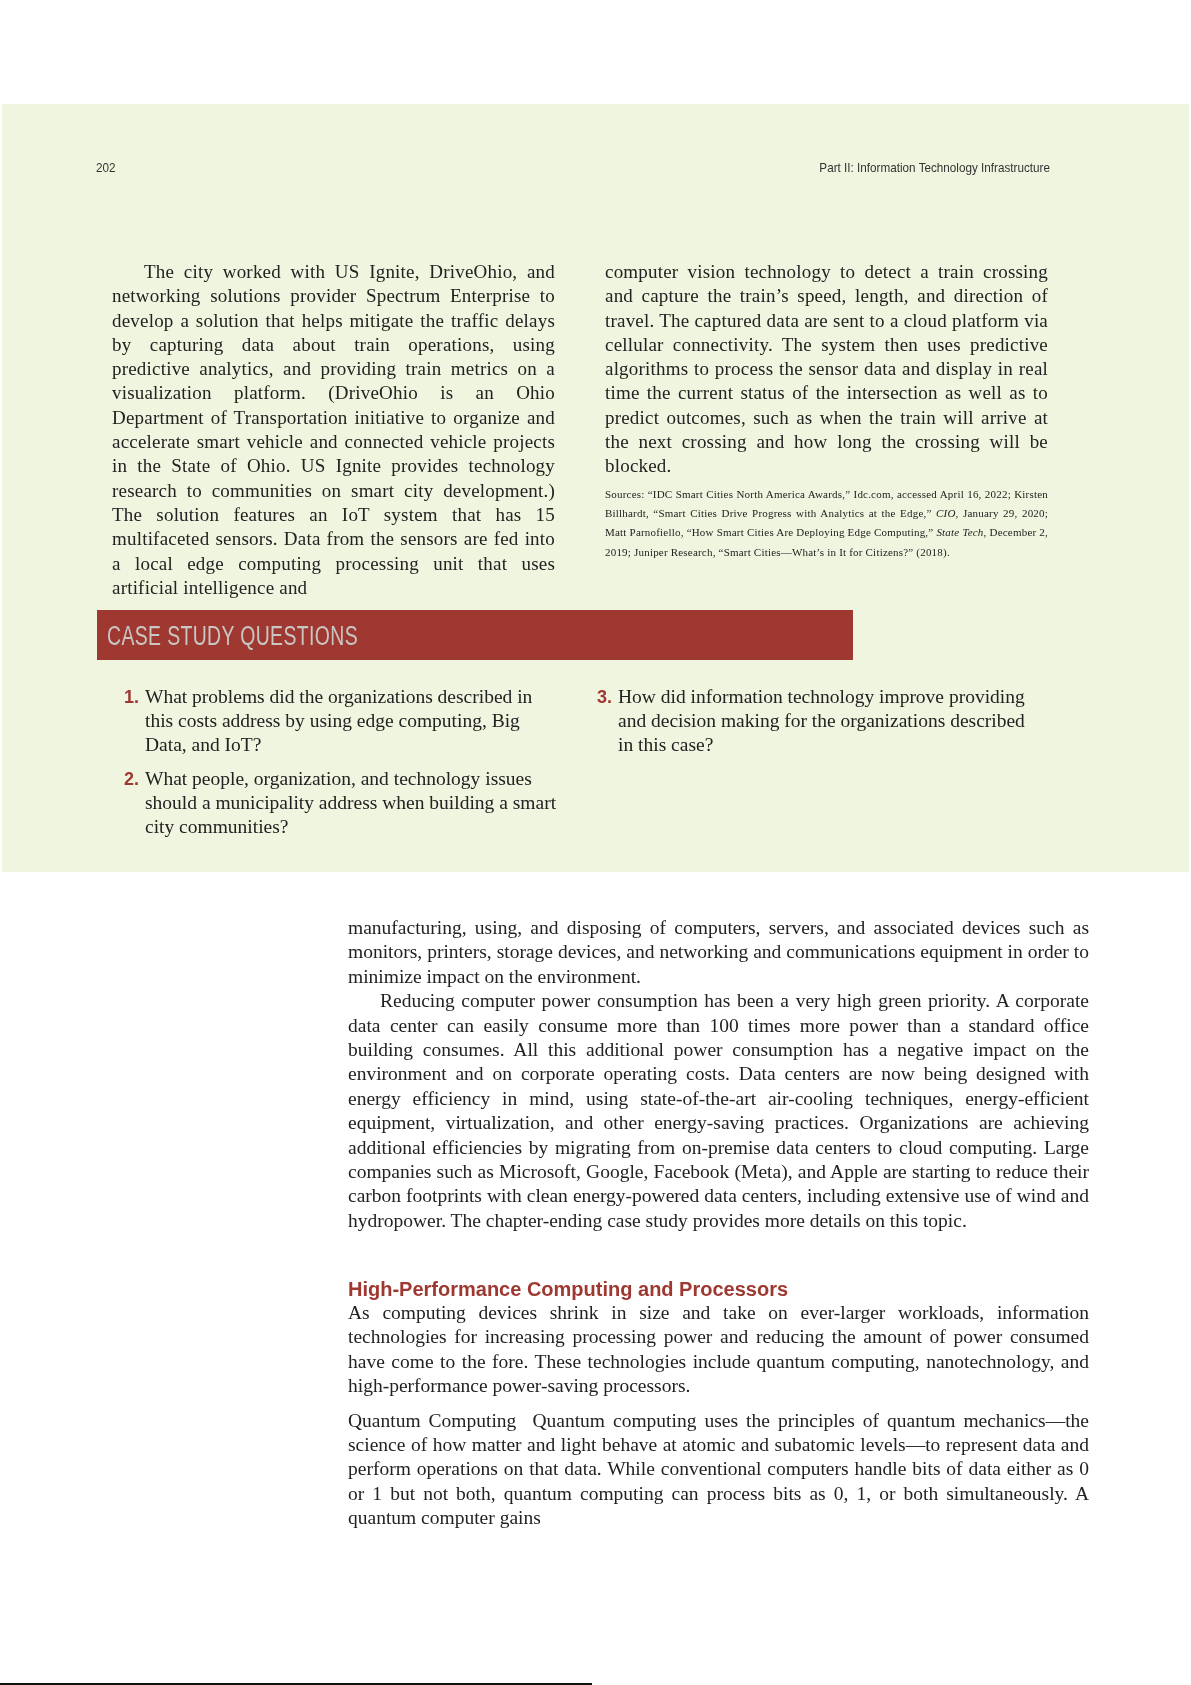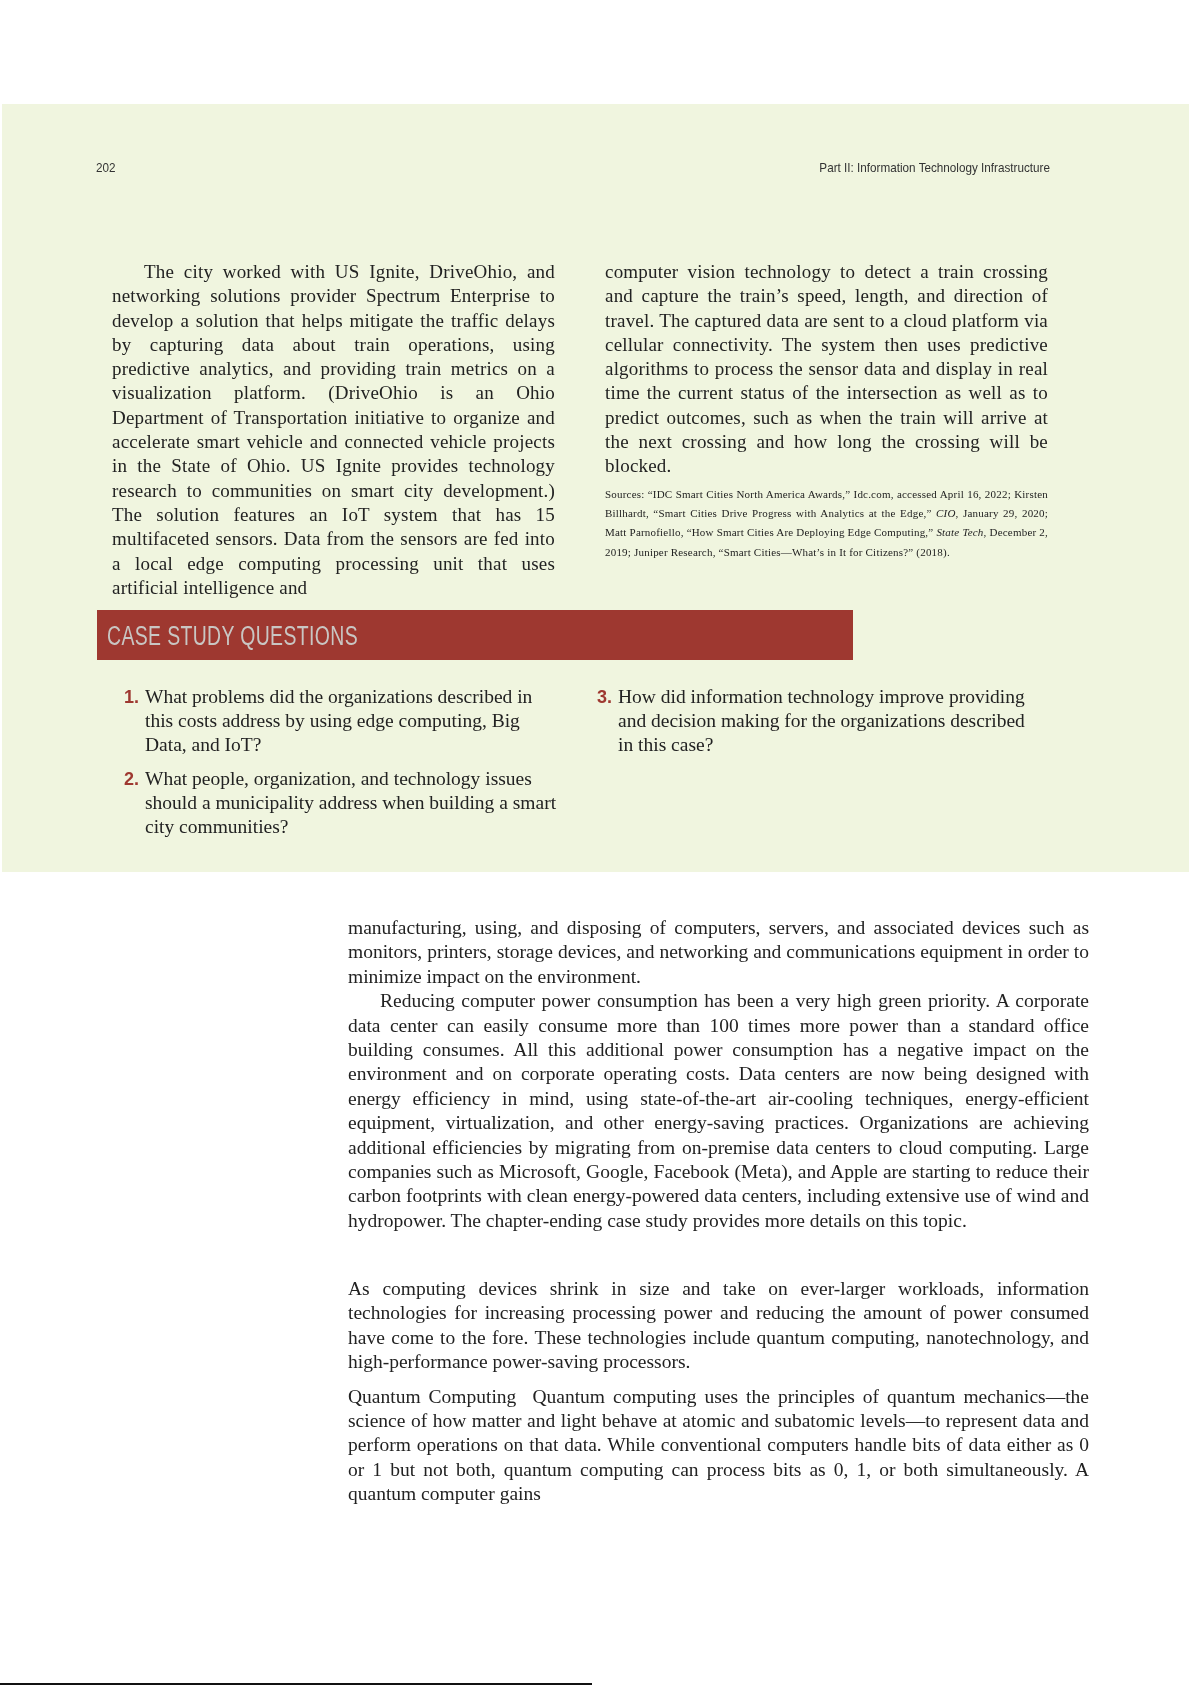--- a/index.html
+++ b/index.html
@@ -102,17 +102,18 @@
     <span>How did information technology improve providing and decision making for the organizations described in this case?</span>
   </div>
 </div>
 
 <div class="main-text" style="top:916px;">
   <p>manufacturing, using, and disposing of computers, servers, and associated devices such as monitors, printers, storage devices, and networking and communications equipment in order to minimize impact on the environment.</p>
   <p style="text-indent:32px">Reducing computer power consumption has been a very high green priority. A corporate data center can easily consume more than 100 times more power than a standard office building consumes. All this additional power consumption has a negative impact on the environment and on corporate operating costs. Data centers are now being designed with energy efficiency in mind, using state-of-the-art air-cooling techniques, energy-efficient equipment, virtualization, and other energy-saving practices. Organizations are achieving additional efficiencies by migrating from on-premise data centers to cloud computing. Large companies such as Microsoft, Google, Facebook (Meta), and Apple are starting to reduce their carbon footprints with clean energy-powered data centers, including extensive use of wind and hydropower. The chapter-ending case study provides more details on this topic.</p>
 </div>
 
 <div class="main-text" style="top:1277px;">
+  <div class="section-heading">High-Performance Computing and Processors</div>
   <p>As computing devices shrink in size and take on ever-larger workloads, information technologies for increasing processing power and reducing the amount of power consumed have come to the fore. These technologies include quantum computing, nanotechnology, and high-performance power-saving processors.</p>
   <p style="margin-top:10px"><span class="run-in">Quantum Computing</span>&nbsp;&nbsp;<span class="run-in">Quantum computing</span><span> uses the principles of quantum mechanics—the science of how matter and light behave at atomic and subatomic levels—to represent data and perform operations on that data. While conventional computers handle bits of data either as 0 or 1 but not both, quantum computing can process bits as 0, 1, or both simultaneously. A quantum computer gains</span></p>
 </div>
 
 <div class="footer-rule"></div>
 
 </body></html>

